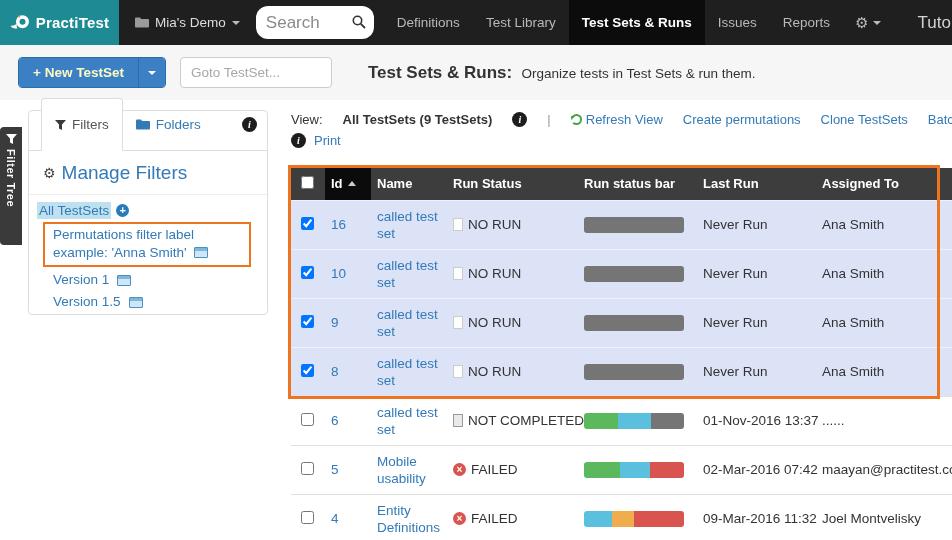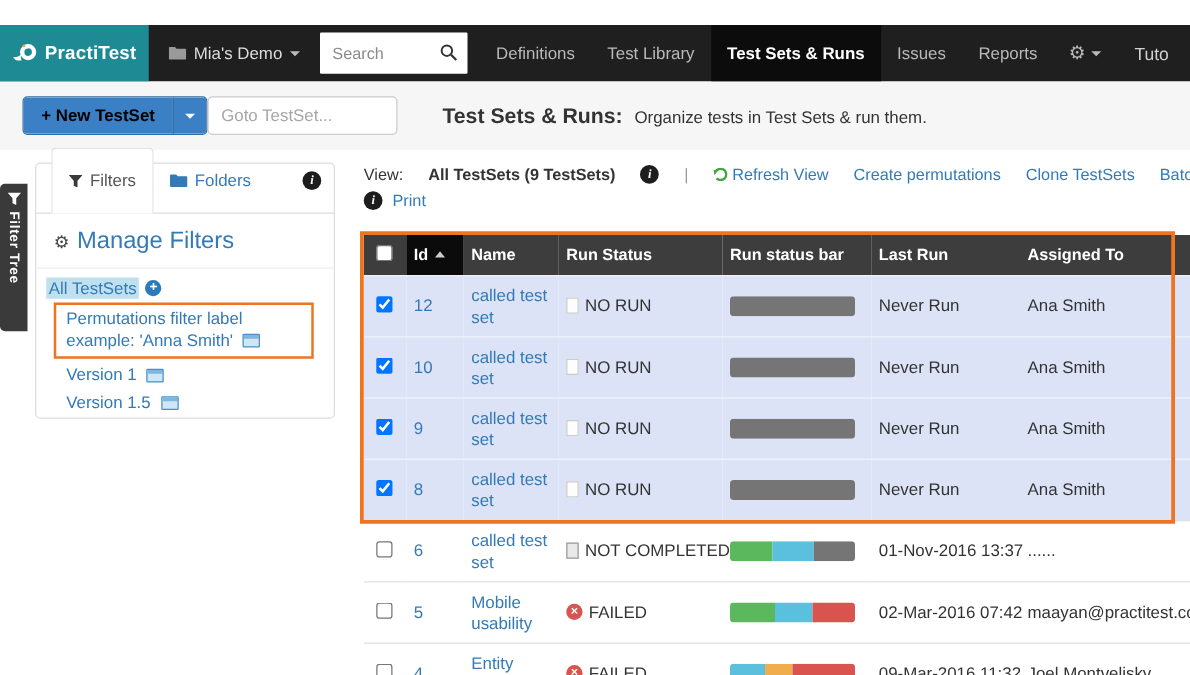--- a/index.html
+++ b/index.html
@@ -4,43 +4,43 @@
 <style>
   * { margin:0; padding:0; box-sizing:border-box; }
   html,body { width:952px; height:540px; }
   body {
     font-family:"Liberation Sans", sans-serif;
     position:relative; overflow:hidden; background:#fff; color:#333;
   }
   a { text-decoration:none; }
 
   
-  .navbar { height:45px; background:#1f1f1f; display:flex; align-items:center; position:relative;margin-top:20px; }
+  .navbar { height:45px; background:#1f1f1f; display:flex; align-items:center; position:relative; }
   .brand { width:119px; height:45px; background:#1e8a94; display:flex; align-items:center; justify-content:center; gap:5px; flex:none; }
   .brand-name { color:#fff; font-weight:bold; font-size:15px; letter-spacing:.2px; }
   .project-sel { display:flex; align-items:center; gap:6px; margin-left:16px; color:#ddd; font-size:13.5px; cursor:pointer; flex:none; }
   .caret { width:0; height:0; border-left:4px solid transparent; border-right:4px solid transparent; border-top:4px solid #bbb; display:inline-block; }
   .search-wrap { position:relative; margin-left:16px; flex:none; }
-  .search-wrap input { width:118px; height:33px; border:none; border-radius:1px; padding:0 28px 0 10px; font-size:13px; font-family:inherit; outline:none; color:#333; }
+  .search-wrap input { width:118px; height:33px; border:none; border-radius:12px; padding:0 28px 0 10px; font-size:17px; font-family:inherit; outline:none; color:#333; }
   .search-wrap input::placeholder { color:#8a8a8a; }
   .search-icon { position:absolute; right:8px; top:9px; }
   .nav-items { display:flex; list-style:none; margin-left:10px; height:45px; flex:none; }
   .nav-item { line-height:45px; padding:0 13px; color:#b9b9b9; font-size:13.5px; cursor:pointer; white-space:nowrap; }
   .nav-item.active { background:#0c0c0c; color:#fff; font-weight:bold; }
   .nav-gear { display:flex; align-items:center; gap:5px; line-height:45px; padding:0 12px; color:#b9b9b9; cursor:pointer; }
   .gear-glyph { font-size:15px; color:#b9b9b9; font-style:normal; }
-  .nav-tutorial { margin-left:auto; color:#d2d2d2; font-size:14px; padding-right:17px; cursor:pointer; }
+  .nav-tutorial { margin-left:auto; color:#d2d2d2; font-size:17px; padding-right:1px; cursor:pointer; }
 
   
   .toolbar { height:55px; background:#f6f6f6; display:flex; align-items:center; padding-left:18px; }
   .btn-split { display:flex; flex:none; border:1px solid #2e6da4; border-radius:4px; overflow:hidden; cursor:pointer; }
-  .btn-main { background:#3b80c4; color:#000000; font-size:13.5px; font-weight:bold; padding:7px 14px; }
+  .btn-main { background:#3b80c4; color:#fef9c3; font-size:13.5px; font-weight:bold; padding:7px 14px; }
   .btn-caret { background:#3b80c4; border-left:1px solid #2e6da4; padding:0 9px; display:flex; align-items:center; }
   .btn-caret .caret { border-top-color:#fff; }
-  .goto-wrap { margin-left:0; flex:none; }
+  .goto-wrap { margin-left:14px; flex:none; }
   .goto-wrap input { width:152px; height:31px; border:1px solid #ccc; border-radius:4px; padding:0 10px; font-size:13.5px; font-family:inherit; color:#333; outline:none; }
   .goto-wrap input::placeholder { color:#a7a7a7; }
   .page-heading { margin-left:36px; white-space:nowrap; }
   .page-heading b { font-size:17px; color:#333; }
   .page-heading span { font-size:13.5px; color:#333; margin-left:5px; }
 
   
   .content { position:relative; height:440px; background:#fff; }
 
   
@@ -252,21 +252,21 @@
           <th>Name</th>
           <th>Run Status</th>
           <th>Run status bar</th>
           <th>Last Run</th>
           <th>Assigned To</th>
         </tr>
       </thead>
       <tbody>
           <tr class="sel">
     <td class="cb-td"><input type="checkbox" checked="" style=""></td>
-    <td class="c-id"><a href="#" class="id-link">12</a></td>
+    <td class="c-id"><a href="#" class="id-link">16</a></td>
     <td class="c-name"><a href="#" class="name-link">called test set</a></td>
     <td>
               <span class="status-cell">
                 <span class="st-ic blank"></span>
                 <span class="st-tx">NO RUN</span>
               </span>
             </td>
     <td>
               <div class="bar">
                 <div class="seg" style="width: 100%; background: rgb(117, 117, 117);"></div>

